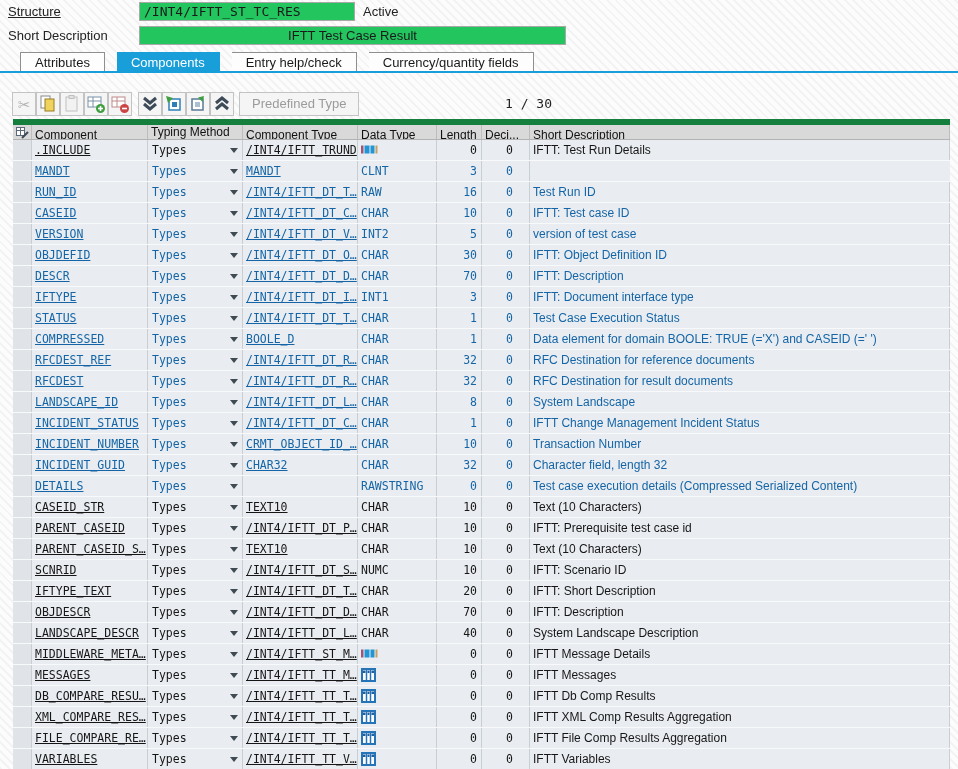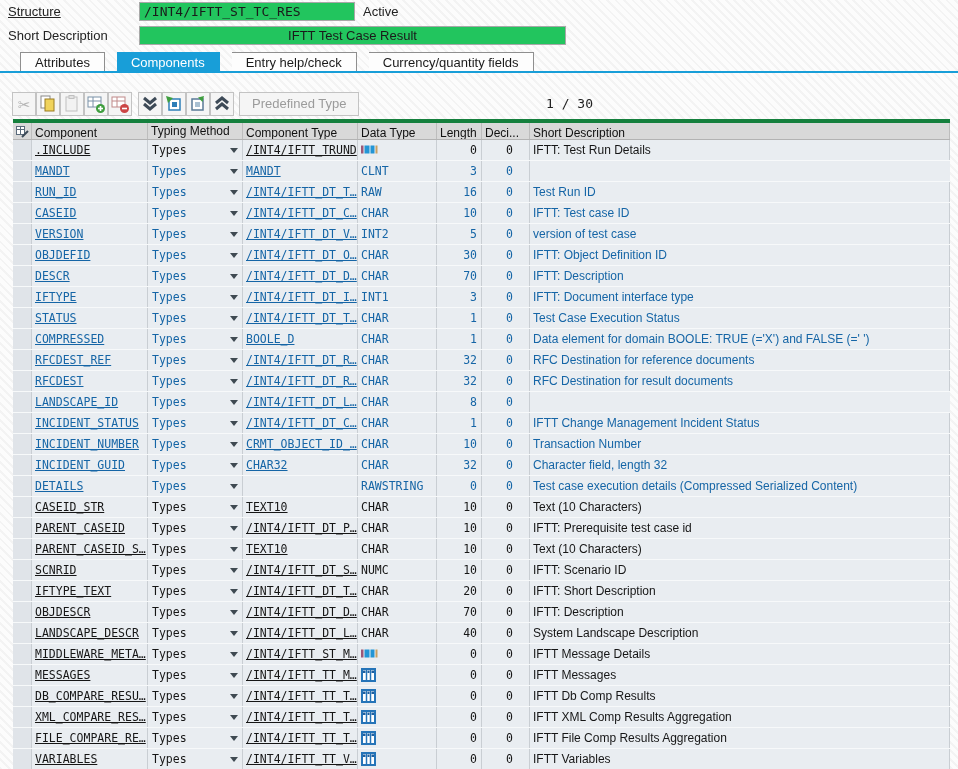--- a/index.html
+++ b/index.html
@@ -37,26 +37,26 @@
   .tbtn {
     position:absolute; top:0; width:24px; height:24px; background:#f5f5f5;
     border:1px solid #c3c3c3; display:flex; align-items:center; justify-content:center;
   }
   .tbtn svg { display:block; }
   .tbtn .glyph { font-size:15px; line-height:15px; }
   .predef {
     position:absolute; top:0; left:239px; height:24px; padding:3px 12px 0 12px;
     background:#f5f5f5; border:1px solid #c3c3c3; color:#9b9b9b; white-space:nowrap;
   }
-  .counter { position:absolute; top:4px; left:505px; font-family:"DejaVu Sans Mono", monospace; color:#222;margin-left:41px; }
+  .counter { position:absolute; top:4px; left:505px; font-family:"DejaVu Sans Mono", monospace; color:#222; }
 
   
   .grid { position:absolute; top:119px; left:13px; width:937px; background:#e9edf1; }
   .trow { display:flex; height:21px; border-bottom:1px solid #f7f9fa; }
-  .thead { background:#d9d9d9; border-top:4px solid #15803d; border-bottom:1px solid #b3b3b3; }
+  .thead { background:#d9d9d9; border-top:6px solid #15803d; border-bottom:1px solid #b3b3b3; }
   .thead .cell { background:#d9d9d9; color:#111; border-right:1px solid #bdbdbd;
     font-family:"Liberation Sans", sans-serif; font-size:12px; }
   .cell {
     height:100%; padding:3px 2px 0 3px; border-right:1px solid #c9ced3;
     white-space:nowrap; overflow:hidden; font-size:11.5px;
     font-family:"DejaVu Sans Mono", monospace;
   }
   .c-sel  { width:19px;  background:#e0e4e9; padding:0; }
   .thead .c-sel { display:flex; align-items:center; justify-content:center; }
   .c-comp { width:116px; }
@@ -301,21 +301,21 @@
         <div class="cell c-sel"></div>
         <div class="cell c-comp u">COMPRESSED</div>
         <div class="cell c-typ">
           <span style="padding-left: 1px;">Types</span>
           <span class="chev"></span>
         </div>
         <div class="cell c-ctyp u">BOOLE_D</div>
         <div class="cell c-dtyp">CHAR</div>
         <div class="cell c-len">1</div>
         <div class="cell c-dec">0</div>
-        <div class="cell c-desc">Data element for domain BOOLE: TRUE (='X') and FALSE (=' ')</div>
+        <div class="cell c-desc">Data element for domain BOOLE: TRUE (='X') and CASEID (=' ')</div>
       </div>
       <div class="trow blue">
         <div class="cell c-sel"></div>
         <div class="cell c-comp u">RFCDEST_REF</div>
         <div class="cell c-typ">
           <span style="padding-left: 1px;">Types</span>
           <span class="chev"></span>
         </div>
         <div class="cell c-ctyp u">/INT4/IFTT_DT_R…</div>
         <div class="cell c-dtyp">CHAR</div>
@@ -340,20 +340,21 @@
         <div class="cell c-sel"></div>
         <div class="cell c-comp u">LANDSCAPE_ID</div>
         <div class="cell c-typ">
           <span style="padding-left: 1px;">Types</span>
           <span class="chev"></span>
         </div>
         <div class="cell c-ctyp u">/INT4/IFTT_DT_L…</div>
         <div class="cell c-dtyp">CHAR</div>
         <div class="cell c-len">8</div>
         <div class="cell c-dec">0</div>
+        <div class="cell c-desc">System Landscape</div>
       </div>
       <div class="trow blue">
         <div class="cell c-sel"></div>
         <div class="cell c-comp u">INCIDENT_STATUS</div>
         <div class="cell c-typ">
           <span style="padding-left: 1px;">Types</span>
           <span class="chev"></span>
         </div>
         <div class="cell c-ctyp u">/INT4/IFTT_DT_C…</div>
         <div class="cell c-dtyp">CHAR</div>

